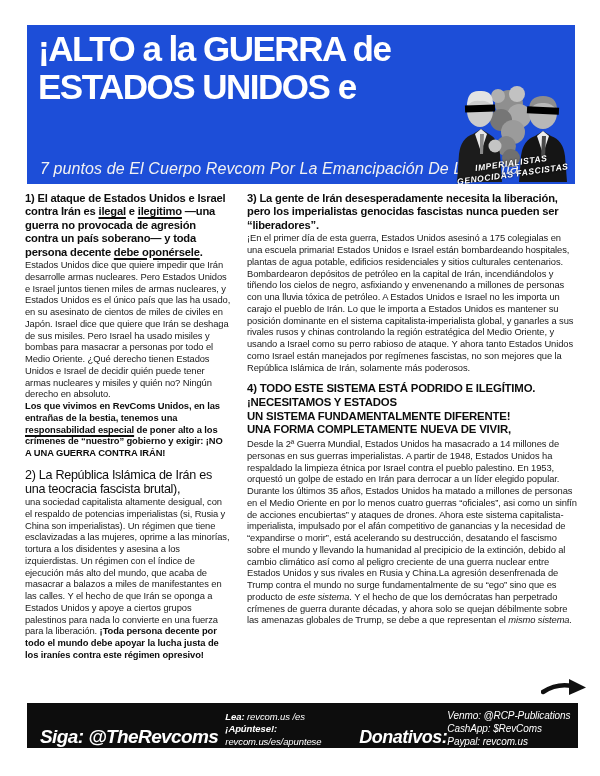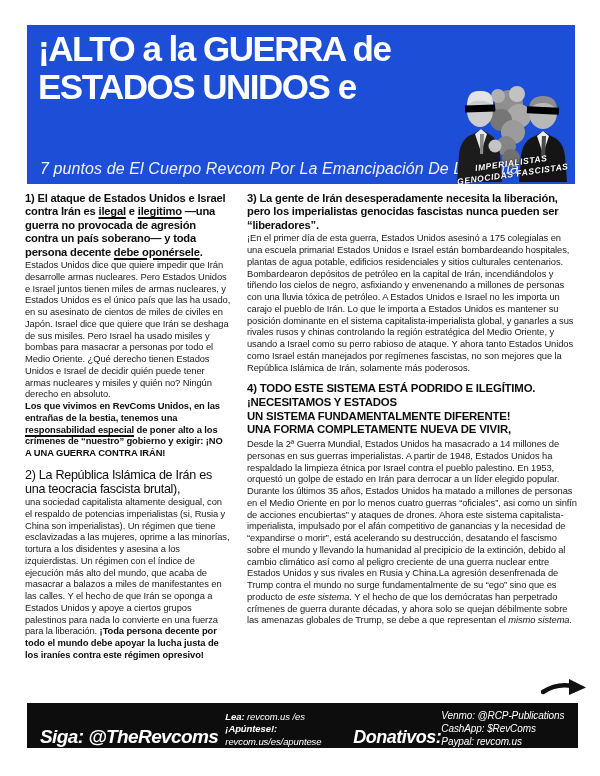--- a/index.html
+++ b/index.html
@@ -56,21 +56,21 @@
   
   .arrow{position:absolute;left:541px;top:675px;width:46px;height:26px;}
   
   .footer{
     position:absolute;left:27px;top:703px;width:551px;height:45px;
     background:#0d0d0d;color:#fff;display:flex;align-items:flex-end;font-style:italic;
   }
   .siga{font-weight:bold;font-size:19px;letter-spacing:-0.6px;margin-left:13px;white-space:nowrap;}
   .lea{font-size:9.5px;line-height:1.3;margin-left:7px;width:122px;letter-spacing:-0.1px;}
   .lea .b{font-weight:bold;font-style:italic;}
-  .donativos{font-weight:bold;font-size:18px;letter-spacing:-0.5px;margin-left:6px;white-space:nowrap;}
+  .donativos{font-weight:bold;font-size:18px;letter-spacing:-0.5px;margin-left:12px;white-space:nowrap;}
   .donate{font-size:10px;line-height:1.3;letter-spacing:-0.1px;white-space:nowrap;}
 </style>
 </head>
 <body>
 
 <div class="page">
 
   <div class="header">
     <div class="headline">
       <div>¡ALTO a la GUERRA de</div>

